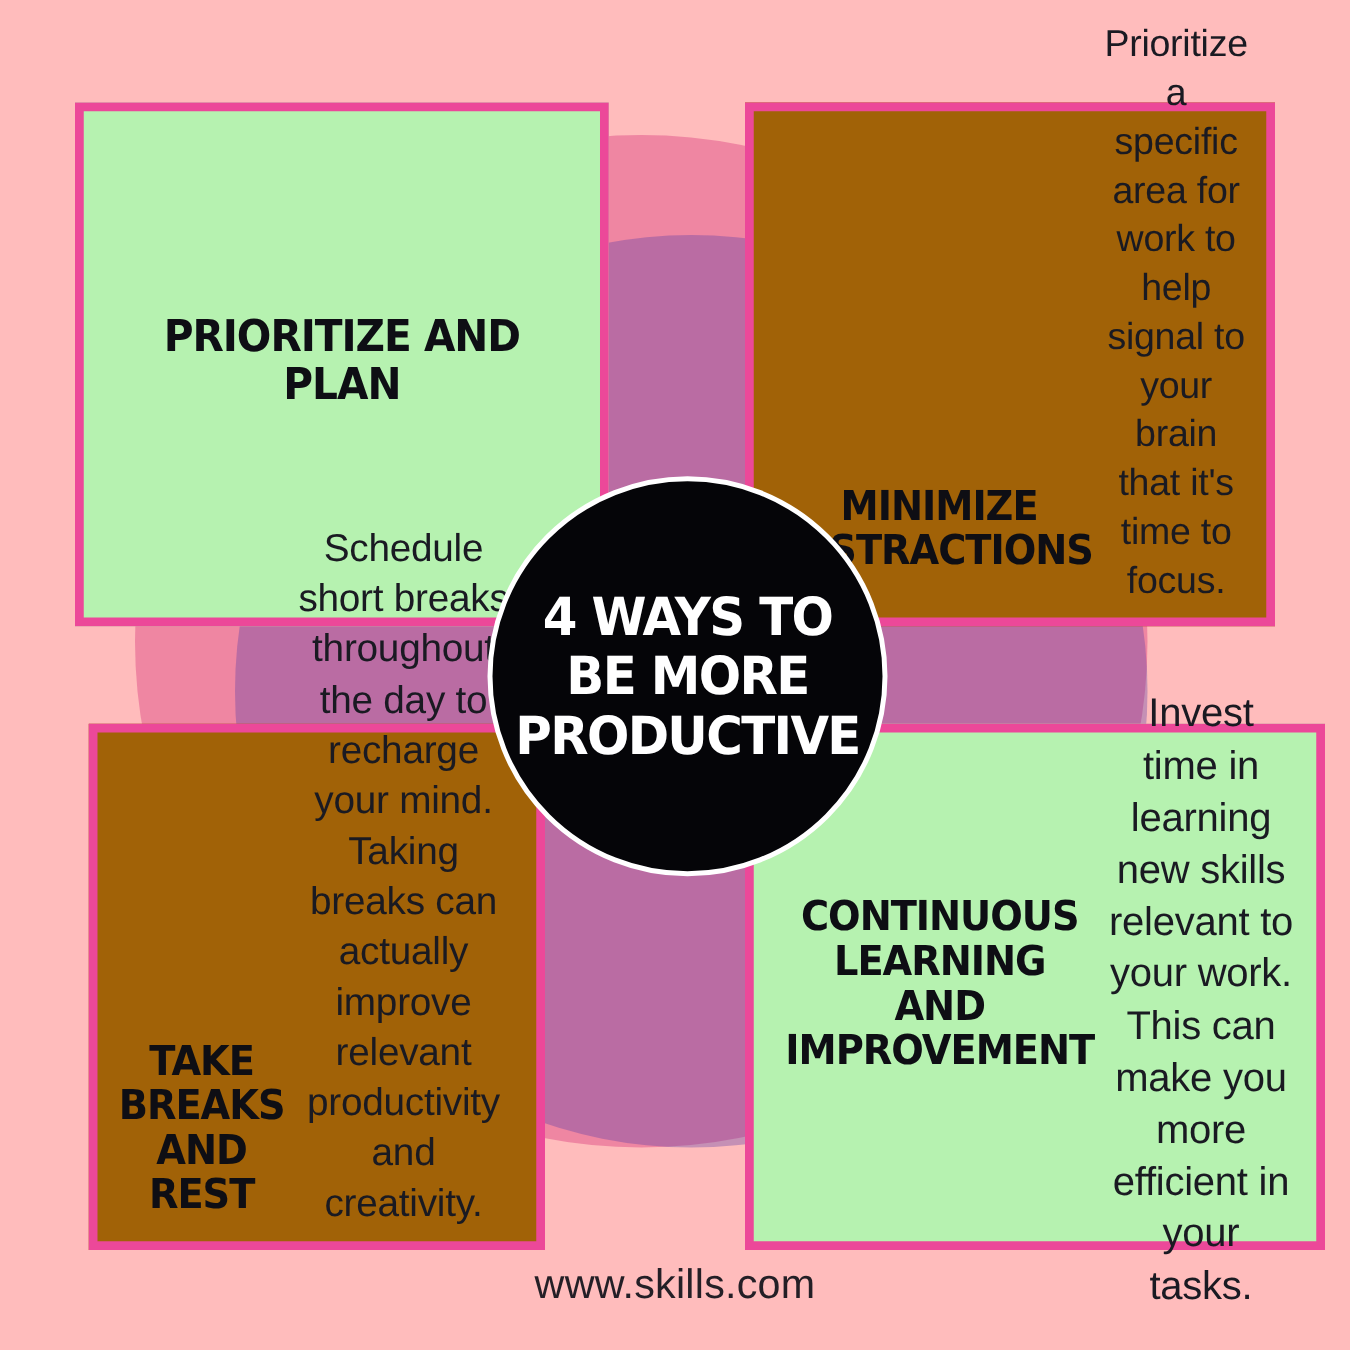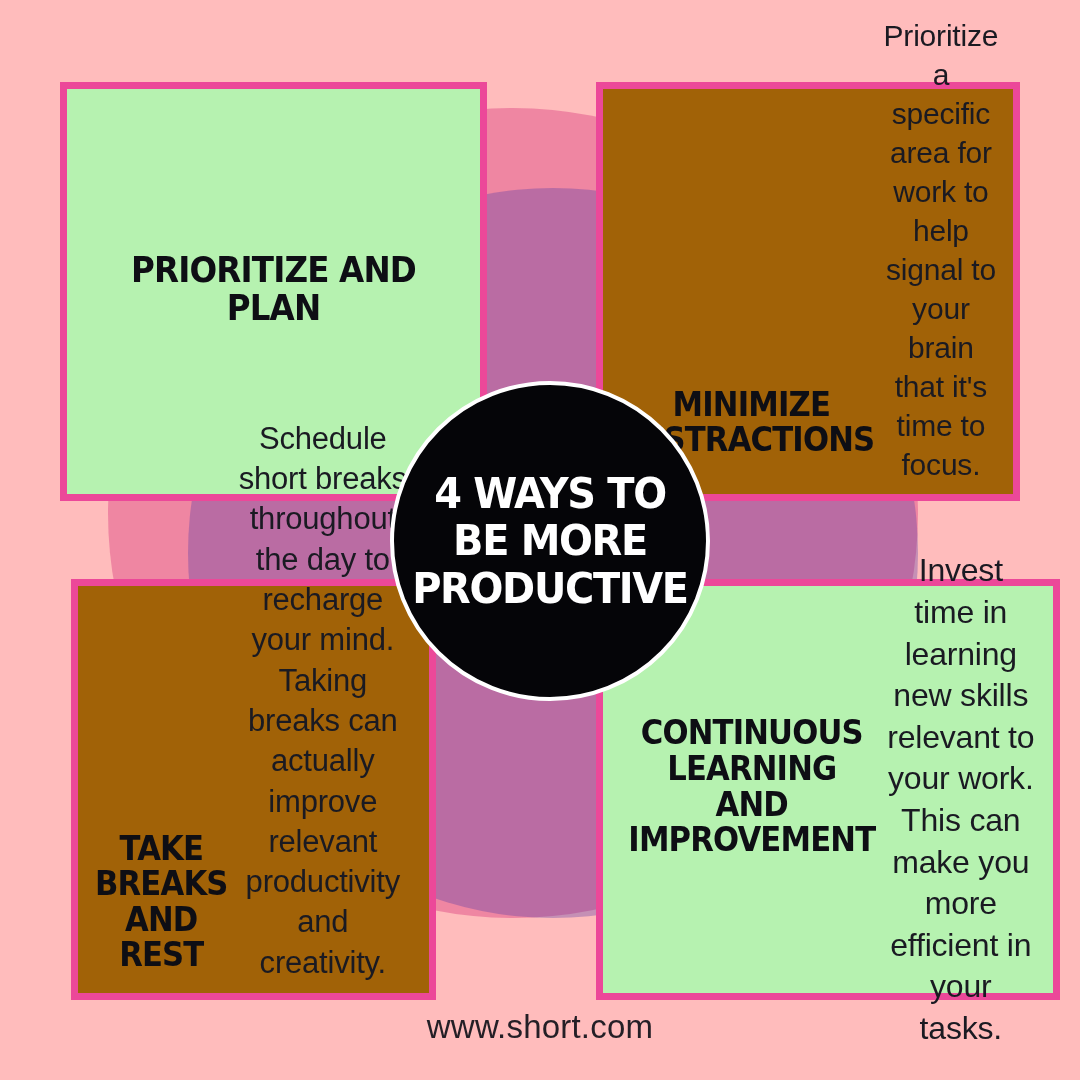--- a/index.html
+++ b/index.html
@@ -166,15 +166,15 @@
 IMPROVEMENT</div>
     <div class="card-body">Invest time in learning new skills relevant to your work. This can make you more efficient in your tasks.</div>
   </div>
 
   <div id="center-badge">
     <div id="center-badge-text">4 WAYS TO
 BE MORE
 PRODUCTIVE</div>
   </div>
 
-  <div id="footer">www.short.com</div>
+  <div id="footer">www.skills.com</div>
 
 </div>
 
 </body></html>

